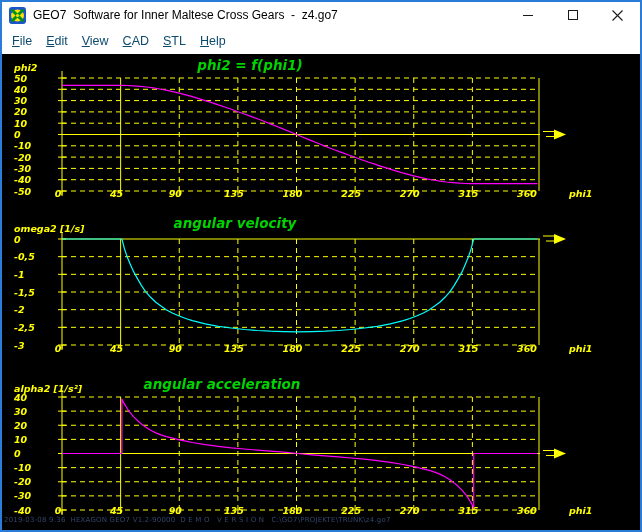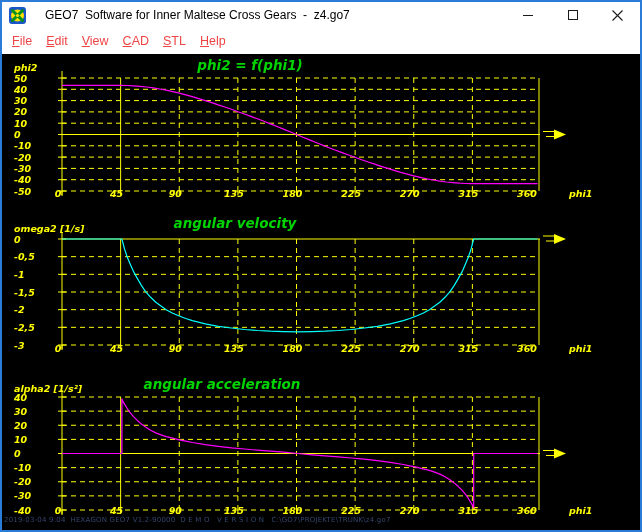--- a/index.html
+++ b/index.html
@@ -6,27 +6,27 @@
   .window{
     position:relative;width:642px;height:532px;background:#000;
     box-shadow:inset 0 0 0 2px #2b7cd9;
     font-family:"Liberation Sans",sans-serif;overflow:hidden;
   }
   .titlebar{
     position:absolute;left:2px;top:2px;right:2px;height:26px;background:#ffffff;
     display:flex;align-items:center;
   }
   .app-icon{width:17px;height:17px;margin-left:7px;display:inline-block;}
-  .title-text{margin-left:19px;font-size:12px;color:#000;flex:1;white-space:pre;}
+  .title-text{margin-left:7px;font-size:12px;color:#000;flex:1;white-space:pre;}
   .controls{display:flex;height:26px;}
   .ctl{width:45px;height:26px;background:transparent;border:none;padding:0;margin:0;
        display:flex;align-items:center;justify-content:center;cursor:default;}
   .menubar{
     position:absolute;left:2px;top:28px;right:2px;height:26px;background:#ffffff;
-    display:flex;align-items:center;font-size:12.5px;color:#ef4444;
+    display:flex;align-items:center;font-size:12.5px;color:#0c4a6e;
   }
   .menu-item{padding:5px 7px;white-space:pre;}
   .menu-item:first-child{margin-left:3px;}
   .menu-item u{text-decoration:underline;}
   .canvas{position:absolute;left:2px;top:54px;right:2px;bottom:2px;background:#000;}
   #charts-svg{position:absolute;left:-2px;top:-54px;}
   .footer{
     position:absolute;left:2px;top:462px;width:600px;
     font-size:7px;letter-spacing:.2px;color:#33456b;
     font-family:"DejaVu Sans",sans-serif;white-space:pre;
@@ -254,16 +254,16 @@
         <line x1="472.382" y1="510" x2="472.382" y2="514" stroke="#ffff00" stroke-width="1"></line>
         <text x="468.382" y="514" text-anchor="middle" fill="#ffff00" font-family="&quot;DejaVu Sans&quot;,sans-serif" font-size="9.5" font-style="italic" font-weight="bold">315</text>
         <line x1="531.008" y1="510" x2="531.008" y2="514" stroke="#ffff00" stroke-width="1"></line>
         <text x="527.008" y="514" text-anchor="middle" fill="#ffff00" font-family="&quot;DejaVu Sans&quot;,sans-serif" font-size="9.5" font-style="italic" font-weight="bold">360</text>
         <line x1="539" y1="397" x2="539" y2="510" stroke="#ffff00" stroke-width="1"></line>
         <text x="222" y="389" text-anchor="middle" fill="#00d400" font-family="&quot;DejaVu Sans&quot;,sans-serif" font-size="13.5" font-style="italic" font-weight="bold">angular acceleration</text>
         <text x="14" y="392" text-anchor="start" fill="#ffff00" font-family="&quot;DejaVu Sans&quot;,sans-serif" font-size="9.5" font-style="italic" font-weight="bold">alpha2 [1/s²]</text>
         <text x="569" y="514" text-anchor="start" fill="#ffff00" font-family="&quot;DejaVu Sans&quot;,sans-serif" font-size="9.5" font-style="italic" font-weight="bold">phi1</text>
         <polyline points="62.0,453.5 121.9,453.5 121.9,399.1 123.2,401.9 124.5,404.1 127.1,408.3 129.7,412.1 133.7,416.8 137.6,420.7 141.5,424.1 145.4,426.9 150.6,430.2 155.8,432.9 161.0,434.9 166.2,436.6 172.7,438.2 179.3,439.8 185.8,441.2 192.3,442.5 205.3,444.7 218.3,446.4 231.4,447.9 244.4,449.0 257.4,450.1 270.4,451.1 283.5,452.1 297.8,453.5 312.1,454.9 325.2,455.9 338.2,456.9 351.2,458.0 364.2,459.1 377.3,460.6 390.3,462.3 403.3,464.5 409.8,465.8 416.4,467.2 422.9,468.8 429.4,470.4 434.6,472.1 439.8,474.1 445.0,476.8 450.2,480.1 454.1,482.9 458.1,486.3 462.0,490.2 465.9,494.9 468.5,498.7 471.1,502.9 472.4,505.1 473.7,507.9 473.7,453.5 537.5,453.5" fill="none" stroke="#ff00ff" stroke-width="1.2" stroke-linejoin="round"></polyline>
       </svg>
-    <div class="footer">2019-03-04 9:04  HEXAGON GEO7 V1.2-90000  D E M O   V E R S I O N   C:\GO7\PROJEKTE\TRUNK\z4.go7</div>
+    <div class="footer">2019-03-08 9:36  HEXAGON GEO7 V1.2-90000  D E M O   V E R S I O N   C:\GO7\PROJEKTE\TRUNK\z4.go7</div>
   </div>
 
 </div>
 
 </body></html>

